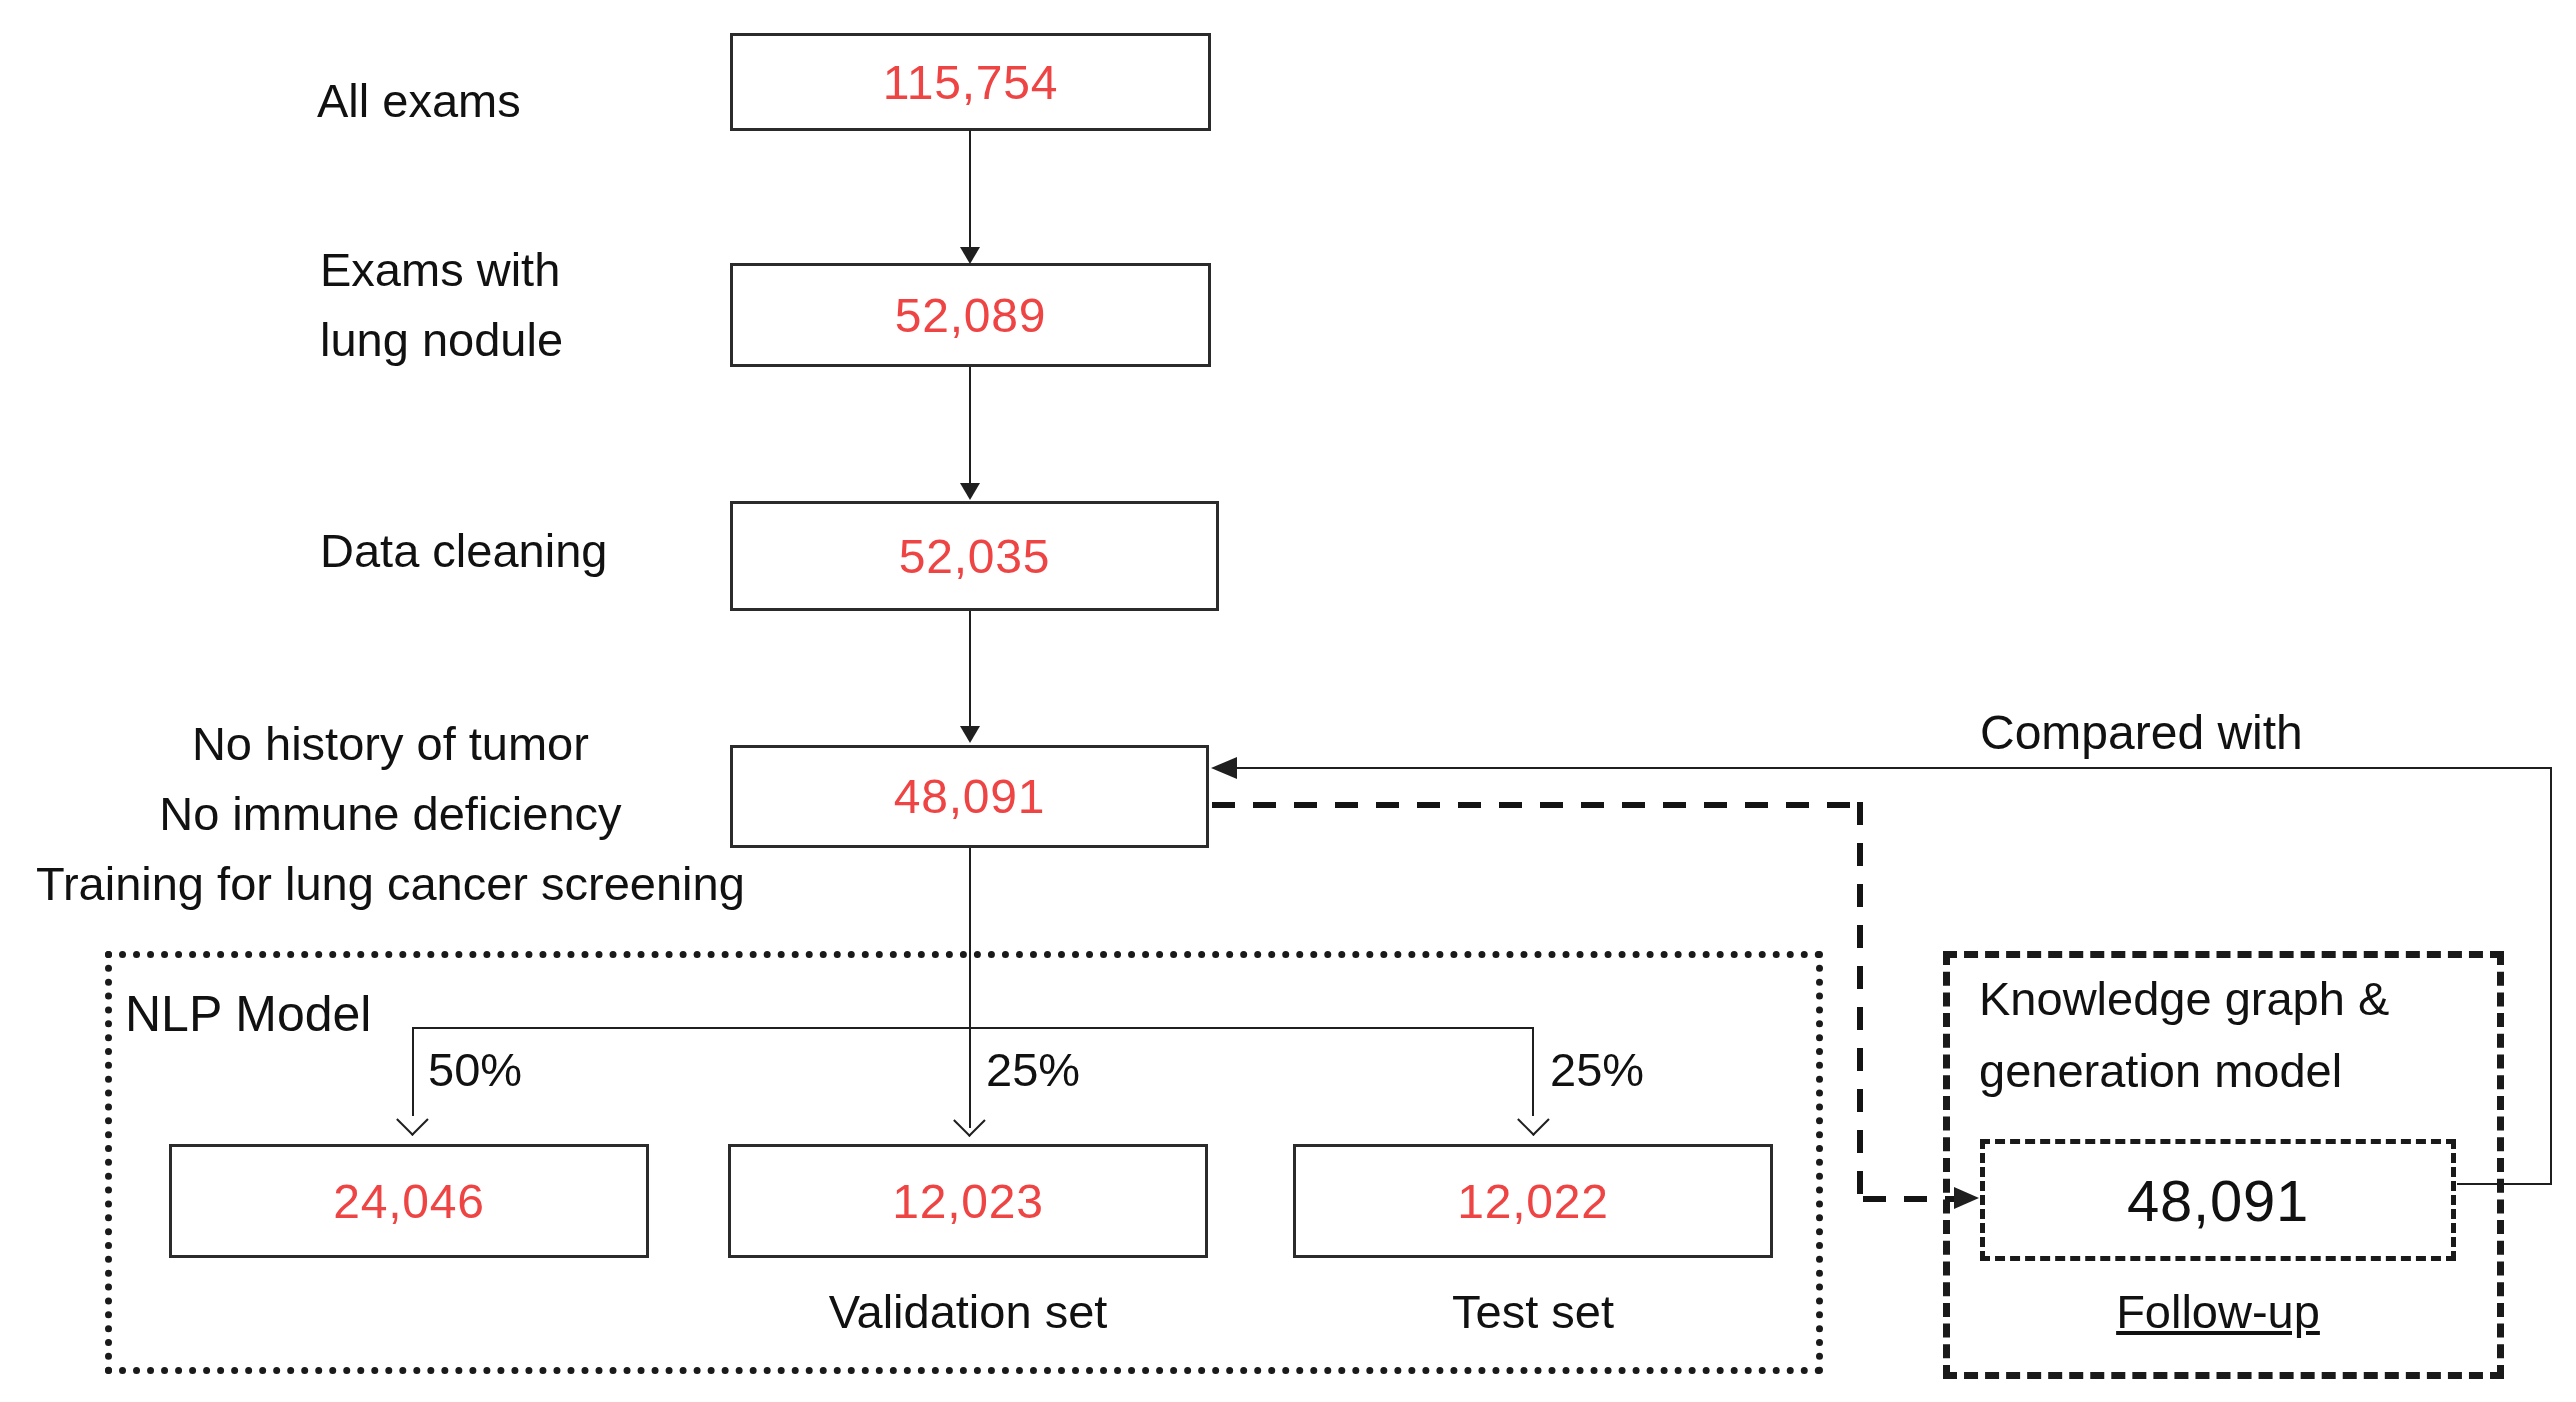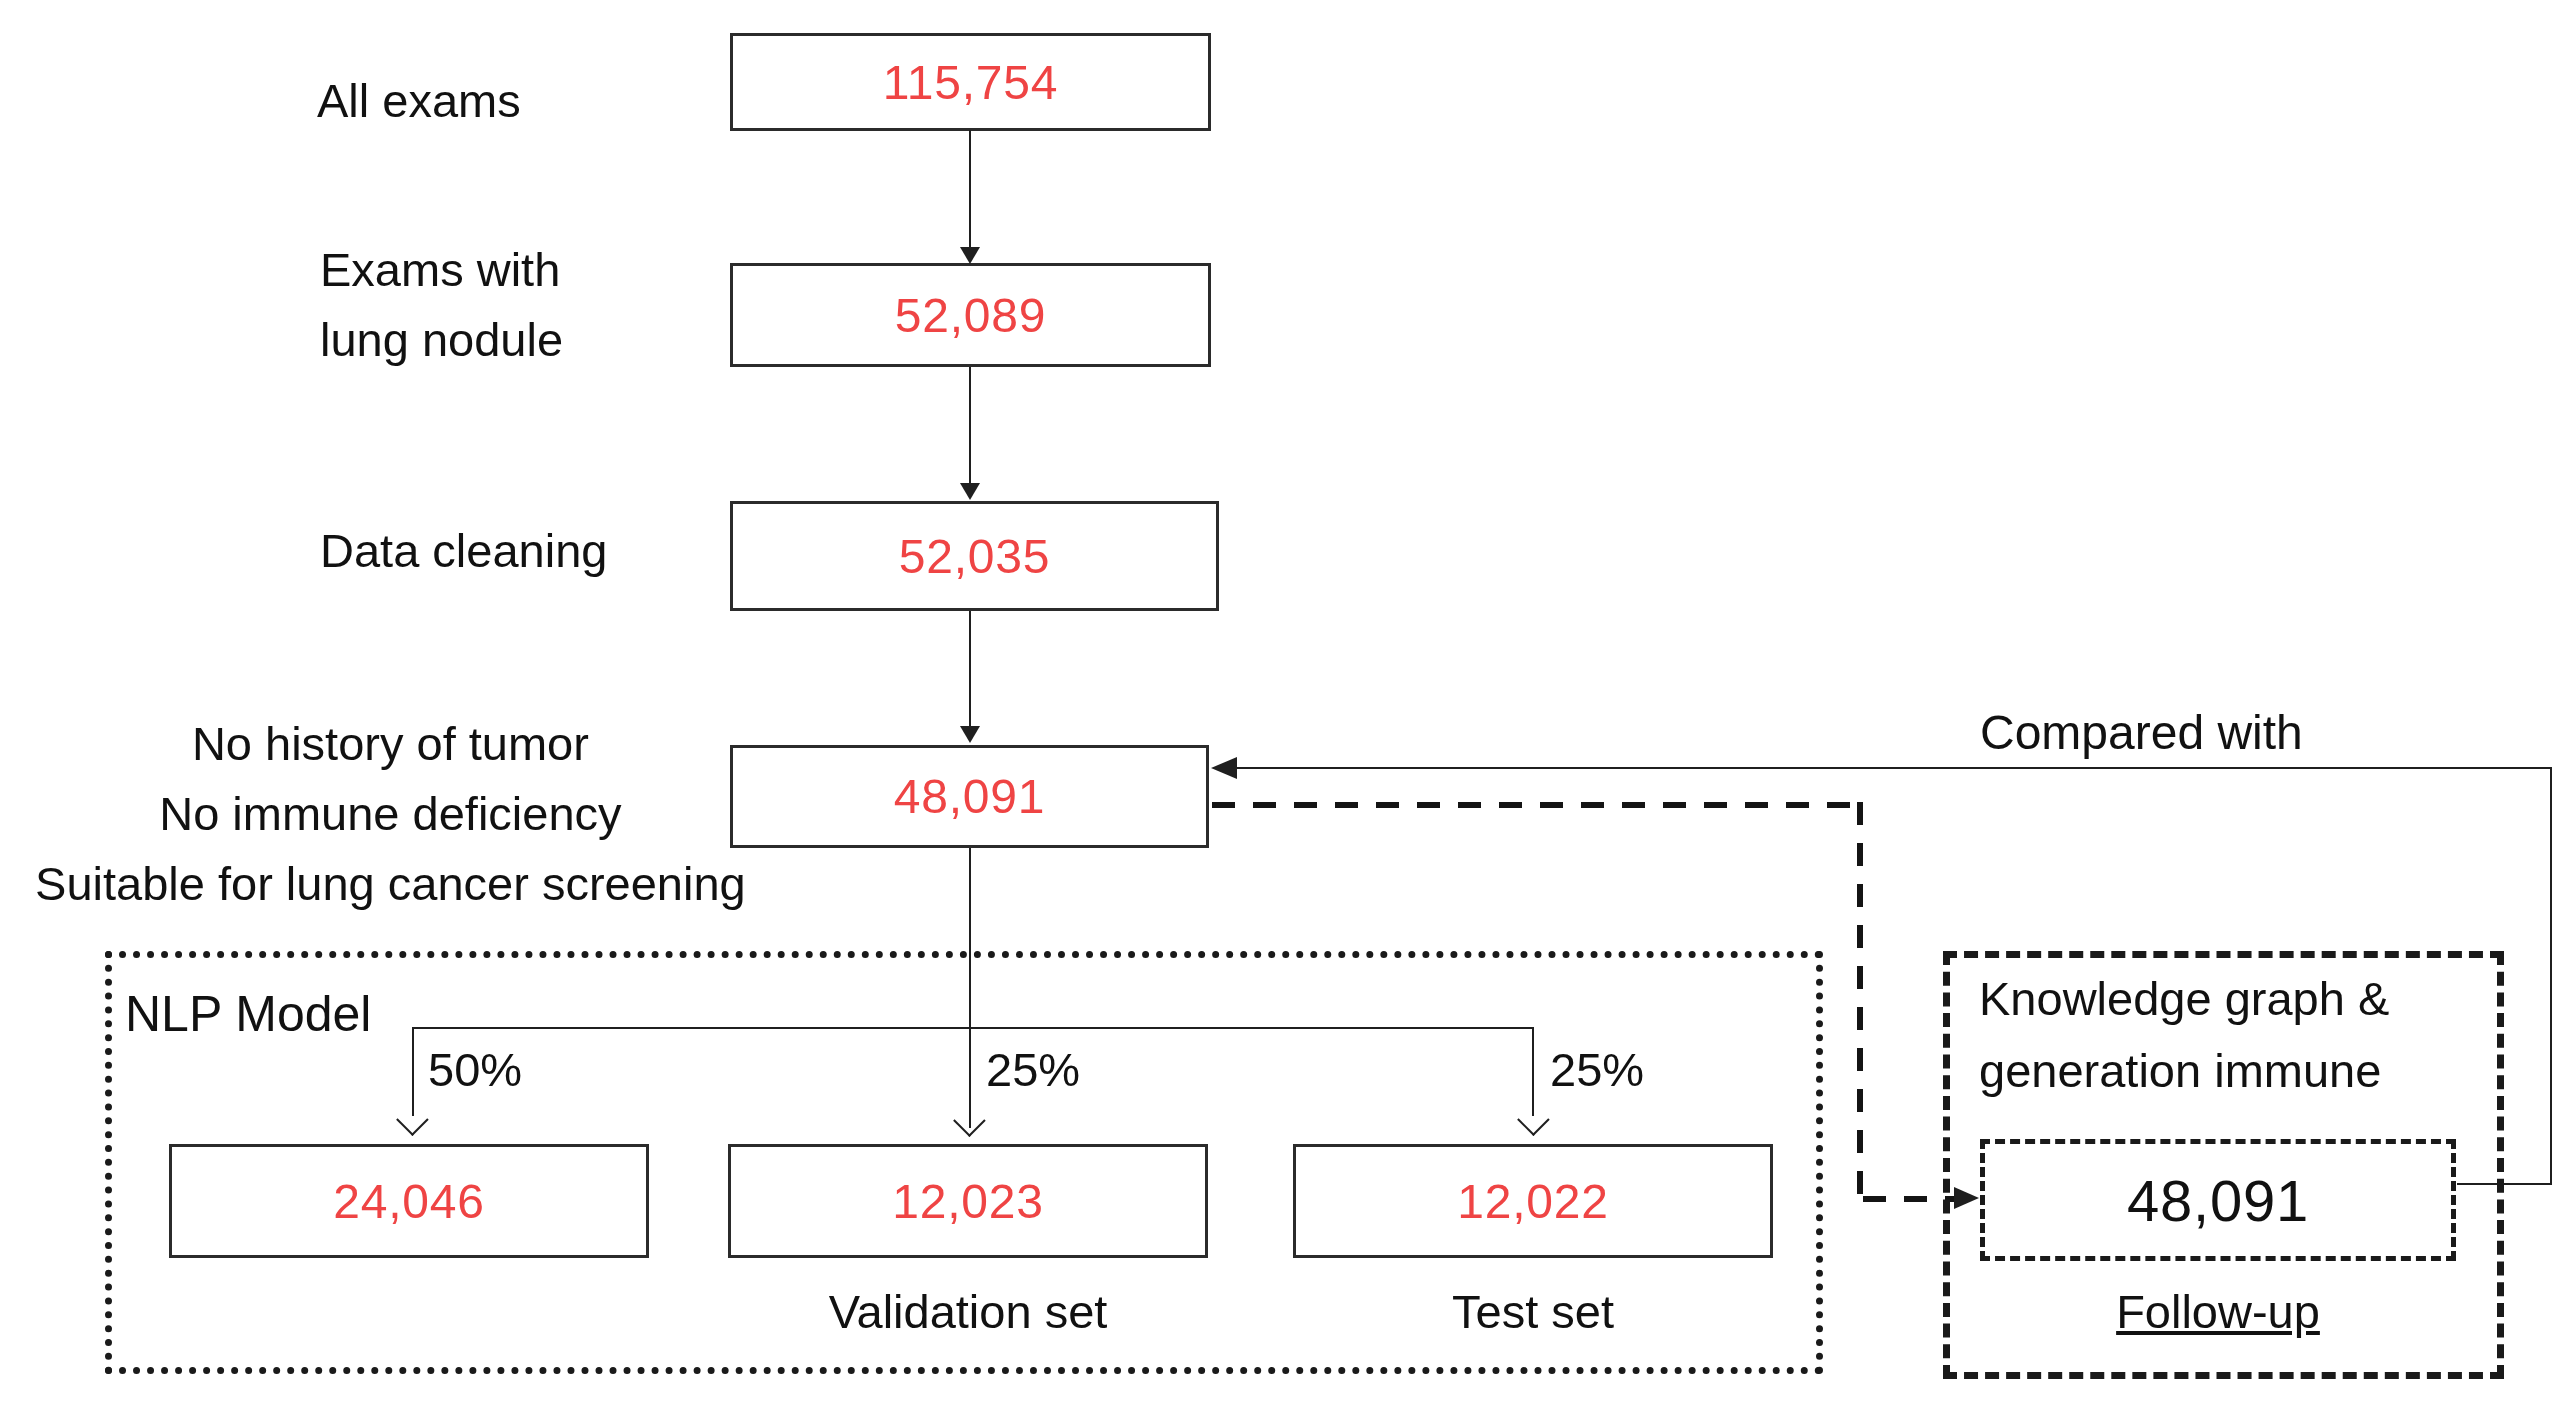--- a/index.html
+++ b/index.html
@@ -51,21 +51,21 @@
   <div class="lbl" style="left:317px;top:69px;margin-top:6px;">All exams</div>
 
   <div class="lbl" style="left:320px;top:244px;">Exams with</div>
   <div class="lbl" style="left:320px;top:314px;">lung nodule</div>
 
   <div class="lbl" style="left:320px;top:525px;">Data cleaning</div>
 
   <div class="lbl center" style="left:3.9px;top:709px;width:773px;">
     <div style="line-height:70px;">No history of tumor</div>
     <div style="line-height:70px;">No immune deficiency</div>
-    <div style="line-height:70px;">Suitable for lung cancer screening</div>
+    <div style="line-height:70px;">Training for lung cancer screening</div>
   </div>
 
   <div class="vbox" style="left:730px;top:33px;width:481px;height:98px;">115,754</div>
   <div class="vbox" style="left:730px;top:263px;width:481px;height:104px;">52,089</div>
   <div class="vbox" style="left:730px;top:501px;width:489px;height:110px;">52,035</div>
   <div class="vbox" style="left:730px;top:745px;width:479px;height:103px;">48,091</div>
 
   <div class="vline" style="left:969px;top:130px;height:118px;"></div>
   <div class="head-down" style="left:960px;top:247px;"></div>
 
@@ -103,19 +103,19 @@
 
   <div class="vbox" style="left:169px;top:1144px;width:480px;height:114px;">24,046</div>
   <div class="vbox" style="left:728px;top:1144px;width:480px;height:114px;">12,023</div>
   <div class="vbox" style="left:1293px;top:1144px;width:480px;height:114px;">12,022</div>
 
   <div class="lbl center" style="left:728px;top:1286px;width:480px;">Validation set</div>
   <div class="lbl center" style="left:1293px;top:1286px;width:480px;">Test set</div>
 
   <div class="kg-frame"></div>
   <div class="lbl" style="left:1979px;top:973px;">Knowledge graph &amp;</div>
-  <div class="lbl" style="left:1979px;top:1045px;">generation immune</div>
+  <div class="lbl" style="left:1979px;top:1045px;">generation model</div>
 
   <div class="followup-box">48,091</div>
   <div class="lbl center" style="left:1980px;top:1286px;width:476px;text-decoration:underline;">Follow-up</div>
 
 </div>
 
 
 </body></html>

